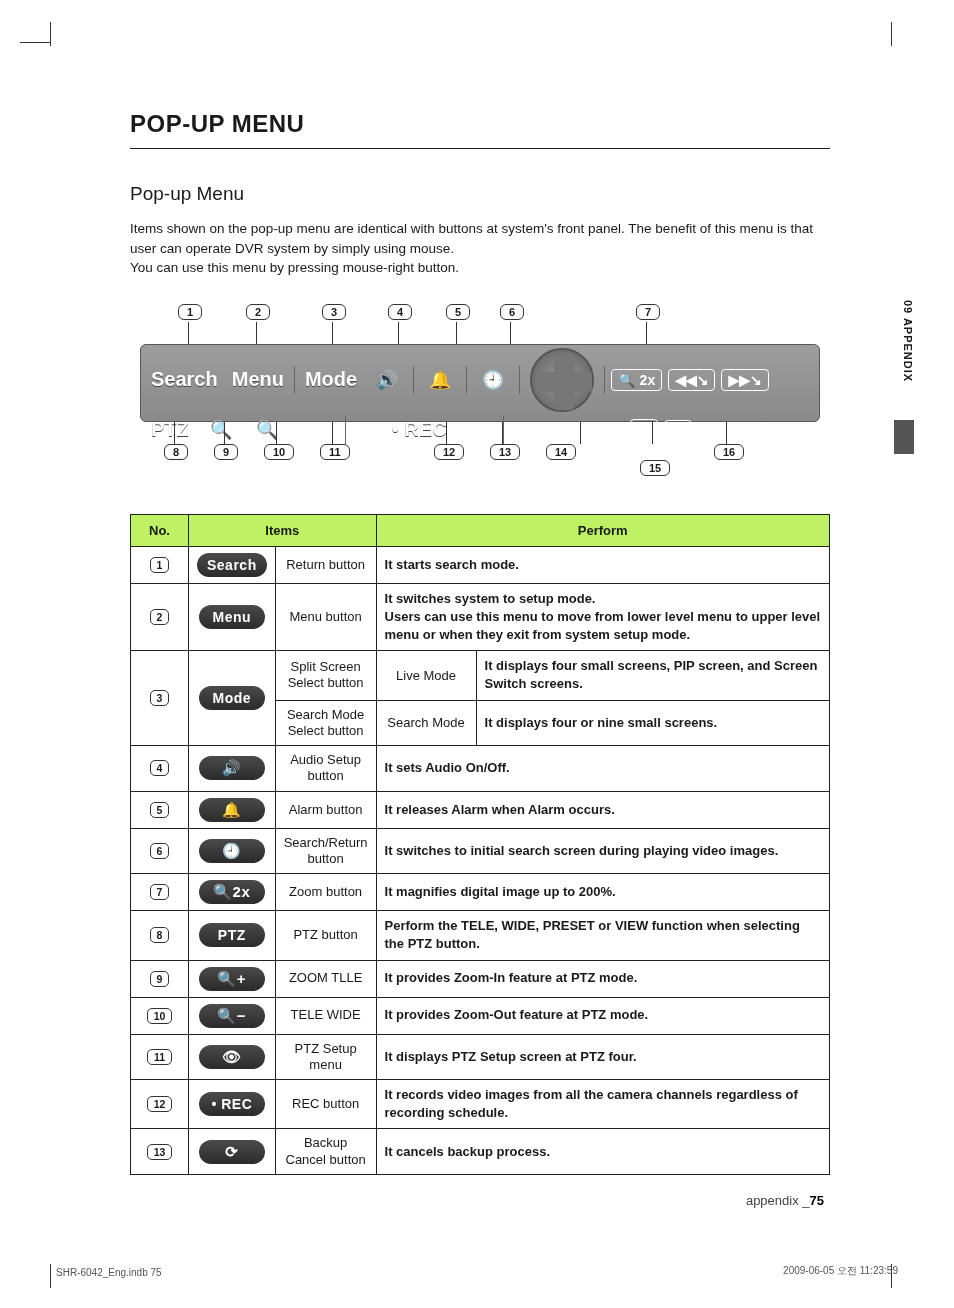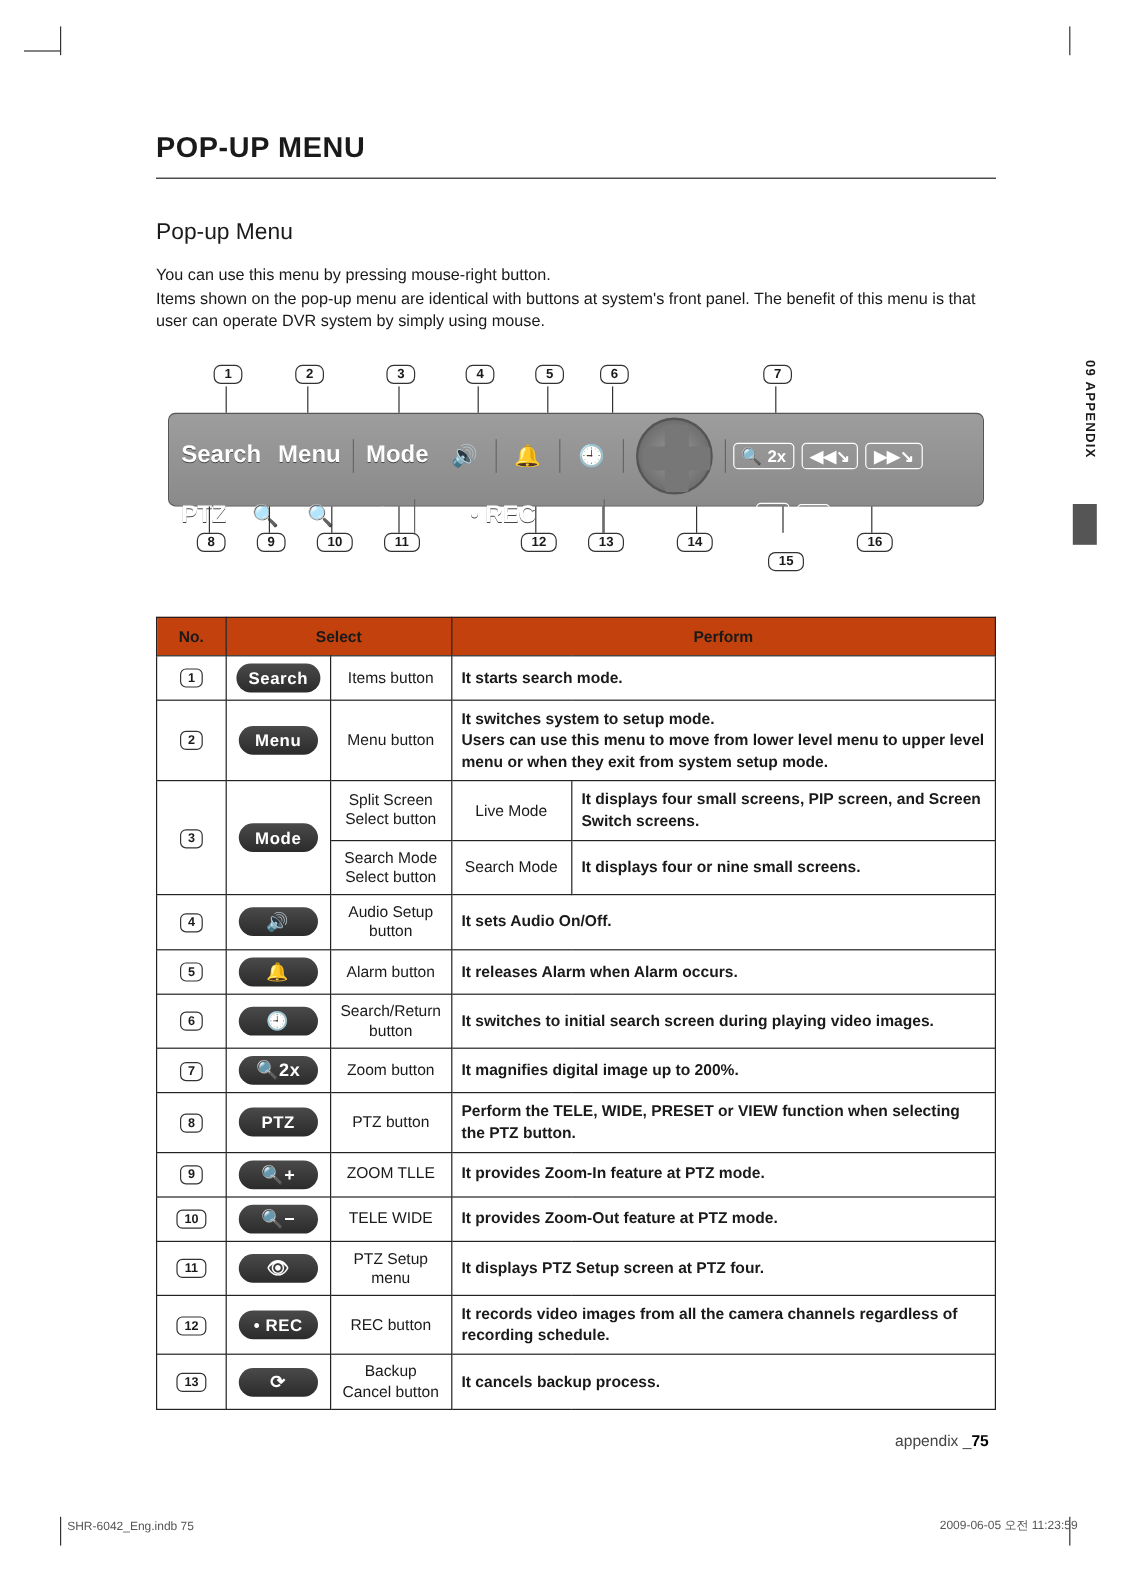--- a/index.html
+++ b/index.html
@@ -109,21 +109,21 @@
     font-size:13px;
   }
   table.features th, table.features td {
     border:1px solid #222;
     padding:6px 8px;
     vertical-align:middle;
   }
   table.features th {
     font-weight:700;
     text-align:center;
-    background:#c2410c;
+    background:#bef264;
     font-size:13px;
     padding:8px;
   }
   td.no-cell { text-align:center; width:58px; }
   .no-badge {
     display:inline-block;
     border:1px solid #333;
     border-radius:5px;
     padding:1px 6px;
     font-size:10.5px;
@@ -177,22 +177,22 @@
 
 <div class="side-tab">09 APPENDIX</div>
 <div class="side-bar"></div>
 
 <div class="page">
 
   <h1 class="section-title">POP-UP MENU</h1>
 
   <h2 class="sub-title">Pop-up Menu</h2>
 
+  <p class="body">Items shown on the pop-up menu are identical with buttons at system's front panel. The benefit of this menu is that user can operate DVR system by simply using mouse.</p>
   <p class="body">You can use this menu by pressing mouse-right button.</p>
-  <p class="body">Items shown on the pop-up menu are identical with buttons at system's front panel. The benefit of this menu is that user can operate DVR system by simply using mouse.</p>
 
   <div class="diagram">
 
     <div class="callout" style="left:48px;top:0;">1</div>
     <div class="callout" style="left:116px;top:0;">2</div>
     <div class="callout" style="left:192px;top:0;">3</div>
     <div class="callout" style="left:258px;top:0;">4</div>
     <div class="callout" style="left:316px;top:0;">5</div>
     <div class="callout" style="left:370px;top:0;">6</div>
     <div class="callout" style="left:506px;top:0;">7</div>
@@ -251,38 +251,38 @@
     <div class="lead" style="left:450px;top:118px;height:22px;"></div>
     <div class="lead" style="left:522px;top:118px;height:22px;"></div>
     <div class="lead" style="left:596px;top:118px;height:22px;"></div>
 
     <div class="callout" style="left:34px;top:140px;">8</div>
     <div class="callout" style="left:84px;top:140px;">9</div>
     <div class="callout" style="left:134px;top:140px;">10</div>
     <div class="callout" style="left:190px;top:140px;">11</div>
     <div class="callout" style="left:304px;top:140px;">12</div>
     <div class="callout" style="left:360px;top:140px;">13</div>
-    <div class="callout" style="left:434px;top:140px;">14</div>
+    <div class="callout" style="left:416px;top:140px;">14</div>
     <div class="callout" style="left:510px;top:156px;">15</div>
     <div class="callout" style="left:584px;top:140px;">16</div>
   </div>
 
   <table class="features" style="margin-top:40px;">
     <thead>
       <tr>
         <th>No.</th>
-        <th colspan="2">Select</th>
+        <th colspan="2">Items</th>
         <th colspan="2">Perform</th>
       </tr>
     </thead>
     <tbody id="tbody">
         <tr>
           <td class="no-cell"><span class="no-badge">1</span></td>
           <td class="btn-cell"><span class="btn-pill">Search</span></td>
-          <td class="name-cell">Items button</td>
+          <td class="name-cell">Return button</td>
           <td class="feat-cell" colspan="2">It starts search mode.</td>
         </tr>
         <tr>
           <td class="no-cell"><span class="no-badge">2</span></td>
           <td class="btn-cell"><span class="btn-pill">Menu</span></td>
           <td class="name-cell">Menu button</td>
           <td class="feat-cell" colspan="2">It switches system to setup mode.<br>Users can use this menu to move from lower level menu to upper level menu or when they exit from system setup mode.</td>
         </tr>
         <tr>
           <td class="no-cell" rowspan="2"><span class="no-badge">3</span></td>

